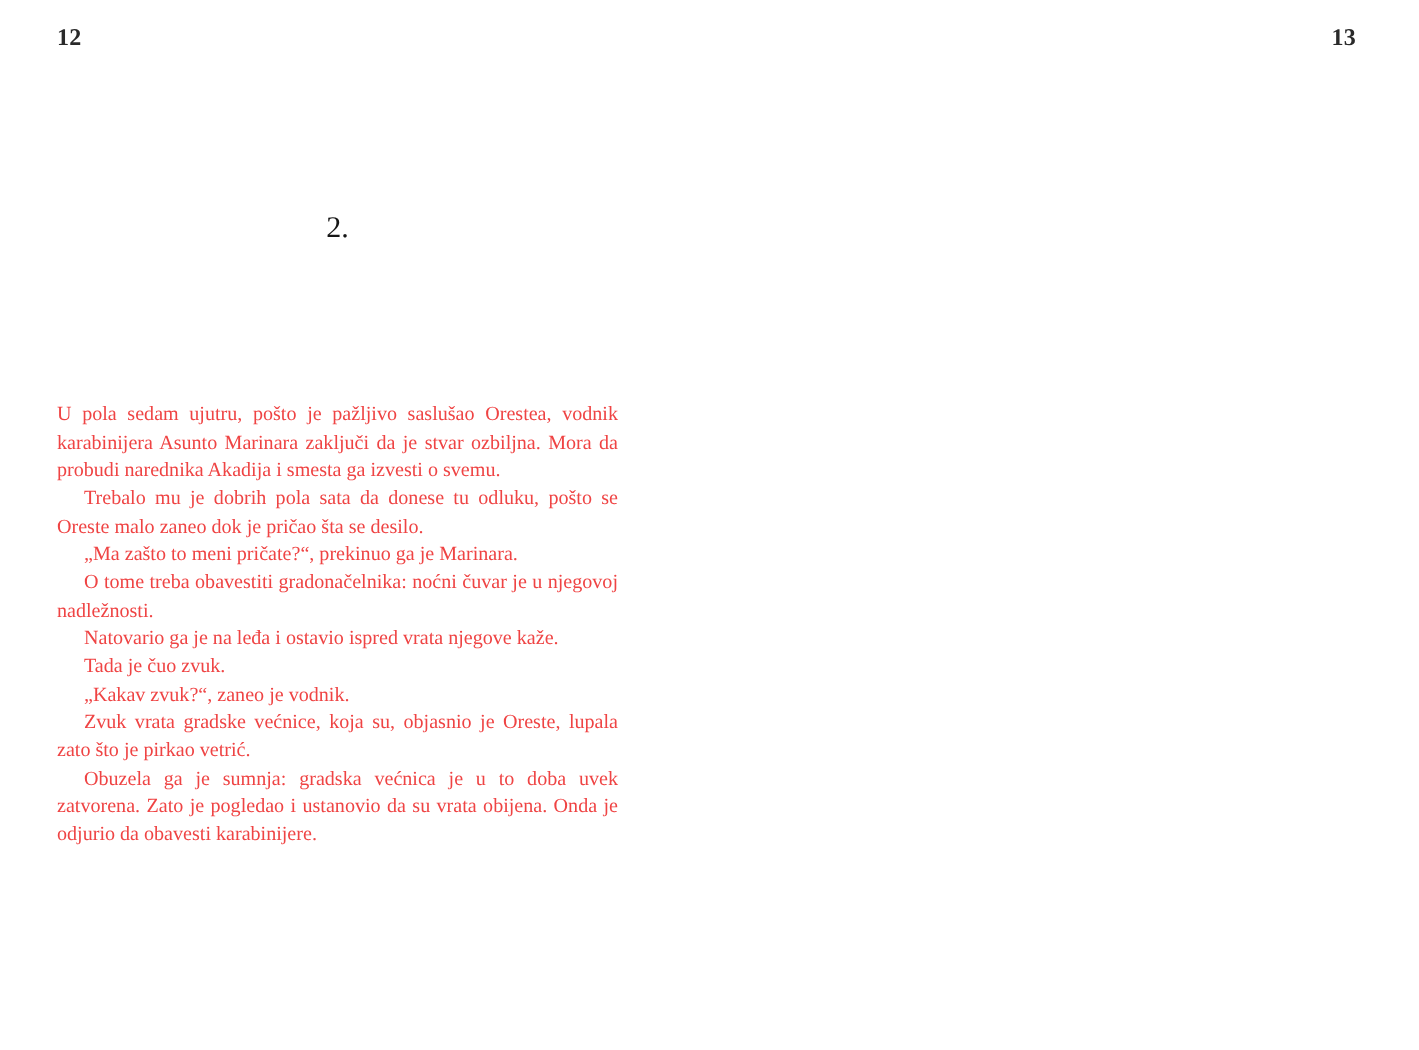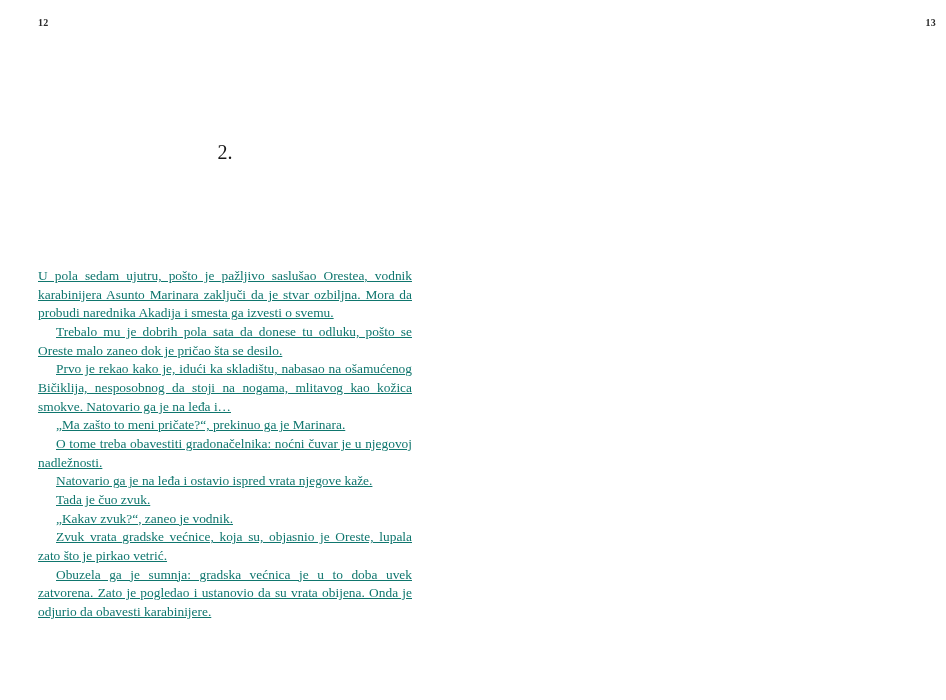--- a/index.html
+++ b/index.html
@@ -30,28 +30,28 @@
     height: 700px;
     box-sizing: border-box;
   }
   .page-left  { left: 0;   width: 473px; }
   .page-right { left: 473px; width: 473px; }
 
   
   .folio {
     position: absolute;
     top: 18px;
-    font-size: 10px;
+    font-size: 16px;
     font-weight: 700;
     letter-spacing: 0.2px;
     color: #2a2a2a;
     line-height: 1;
   }
   .folio-left  { left: 38px; text-align: left; }
-  .folio-right { right: 10px; text-align: right; }
+  .folio-right { right: 42px; text-align: right; }
 
   
   .chapter-number {
     position: absolute;
     top: 140px;
     font-size: 20px;
     line-height: 1.2;
     text-align: center;
     color: #161616;
     font-weight: 400;
@@ -59,23 +59,22 @@
   .chapter-number-left  { left: 38px;  width: 374px; }
 
   
   .textblock {
     position: absolute;
     top: 267px;
     font-size: 13.4px;
     line-height: 18.65px;
     text-align: justify;
     text-justify: inter-word;
-    color: #0f766e;
+    color: #ef4444;
     hyphens: manual;
-    text-decoration: underline;
   }
   .textblock-left  { left: 38px;  width: 374px; }
 
   .textblock p {
     margin: 0;
     text-indent: 18px;
   }
   .textblock p.no-indent {
     text-indent: 0;
   }
@@ -90,21 +89,20 @@
 <div class="spread">
 
   <div class="page page-left">
     <div class="folio folio-left">12</div>
 
     <div class="chapter-number chapter-number-left">2.</div>
 
     <div class="textblock textblock-left" id="textblock-left">
         <p class="no-indent">U pola sedam ujutru, pošto je pažljivo saslušao Orestea, vodnik karabinijera Asunto Marinara zaključi da je stvar ozbiljna. Mora da probudi narednika Akadija i smesta ga izvesti o svemu.</p>
         <p>Trebalo mu je dobrih pola sata da donese tu odluku, pošto se Oreste malo zaneo dok je pričao šta se desilo.</p>
-        <p>Prvo je rekao kako je, idući ka skladištu, nabasao na ošamućenog Bičiklija, nesposobnog da stoji na nogama, mlitavog kao kožica smokve. Natovario ga je na leđa i…</p>
         <p>„Ma zašto to meni pričate?“, prekinuo ga je Marinara.</p>
         <p>O tome treba obavestiti gradonačelnika: noćni čuvar je u njegovoj nadležnosti.</p>
         <p>Natovario ga je na leđa i ostavio ispred vrata njegove kaže.</p>
         <p>Tada je čuo zvuk.</p>
         <p>„Kakav zvuk?“, zaneo je vodnik.</p>
         <p>Zvuk vrata gradske većnice, koja su, objasnio je Oreste, lupala zato što je pirkao vetrić.</p>
         <p>Obuzela ga je sumnja: gradska većnica je u to doba uvek zatvorena. Zato je pogledao i ustanovio da su vrata obijena. Onda je odjurio da obavesti karabinijere.</p>
       </div>
   </div>
 

